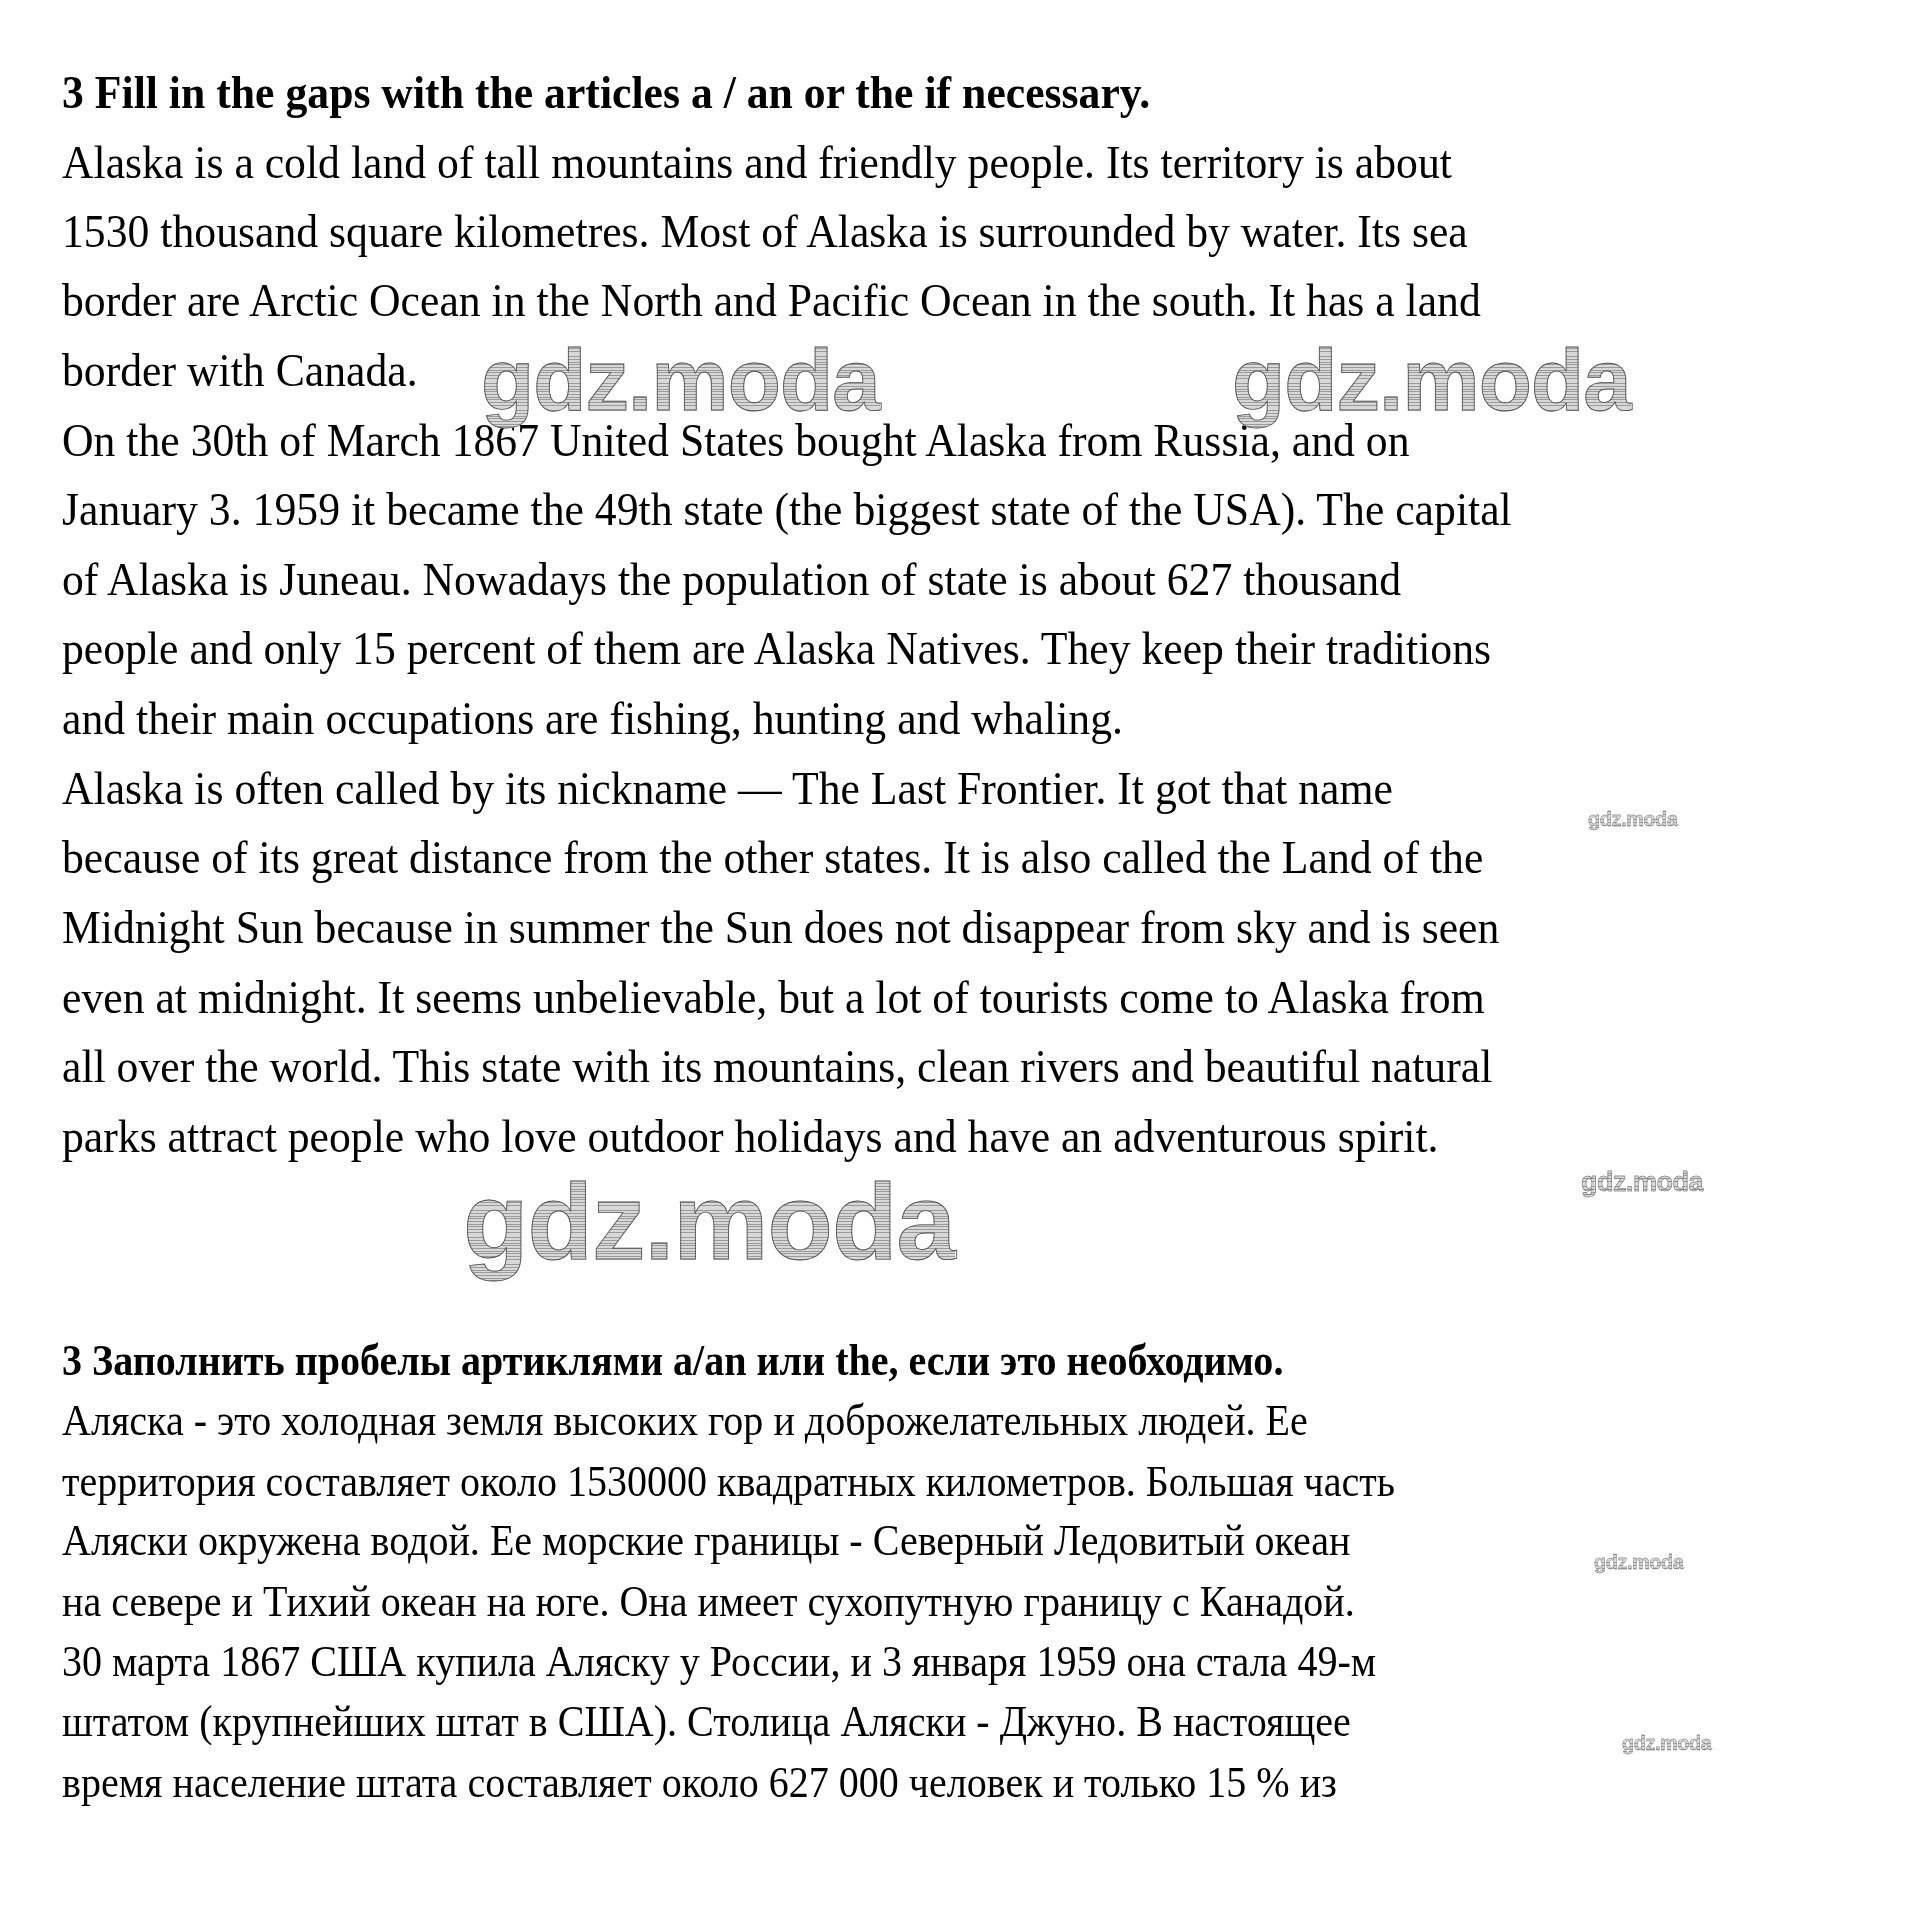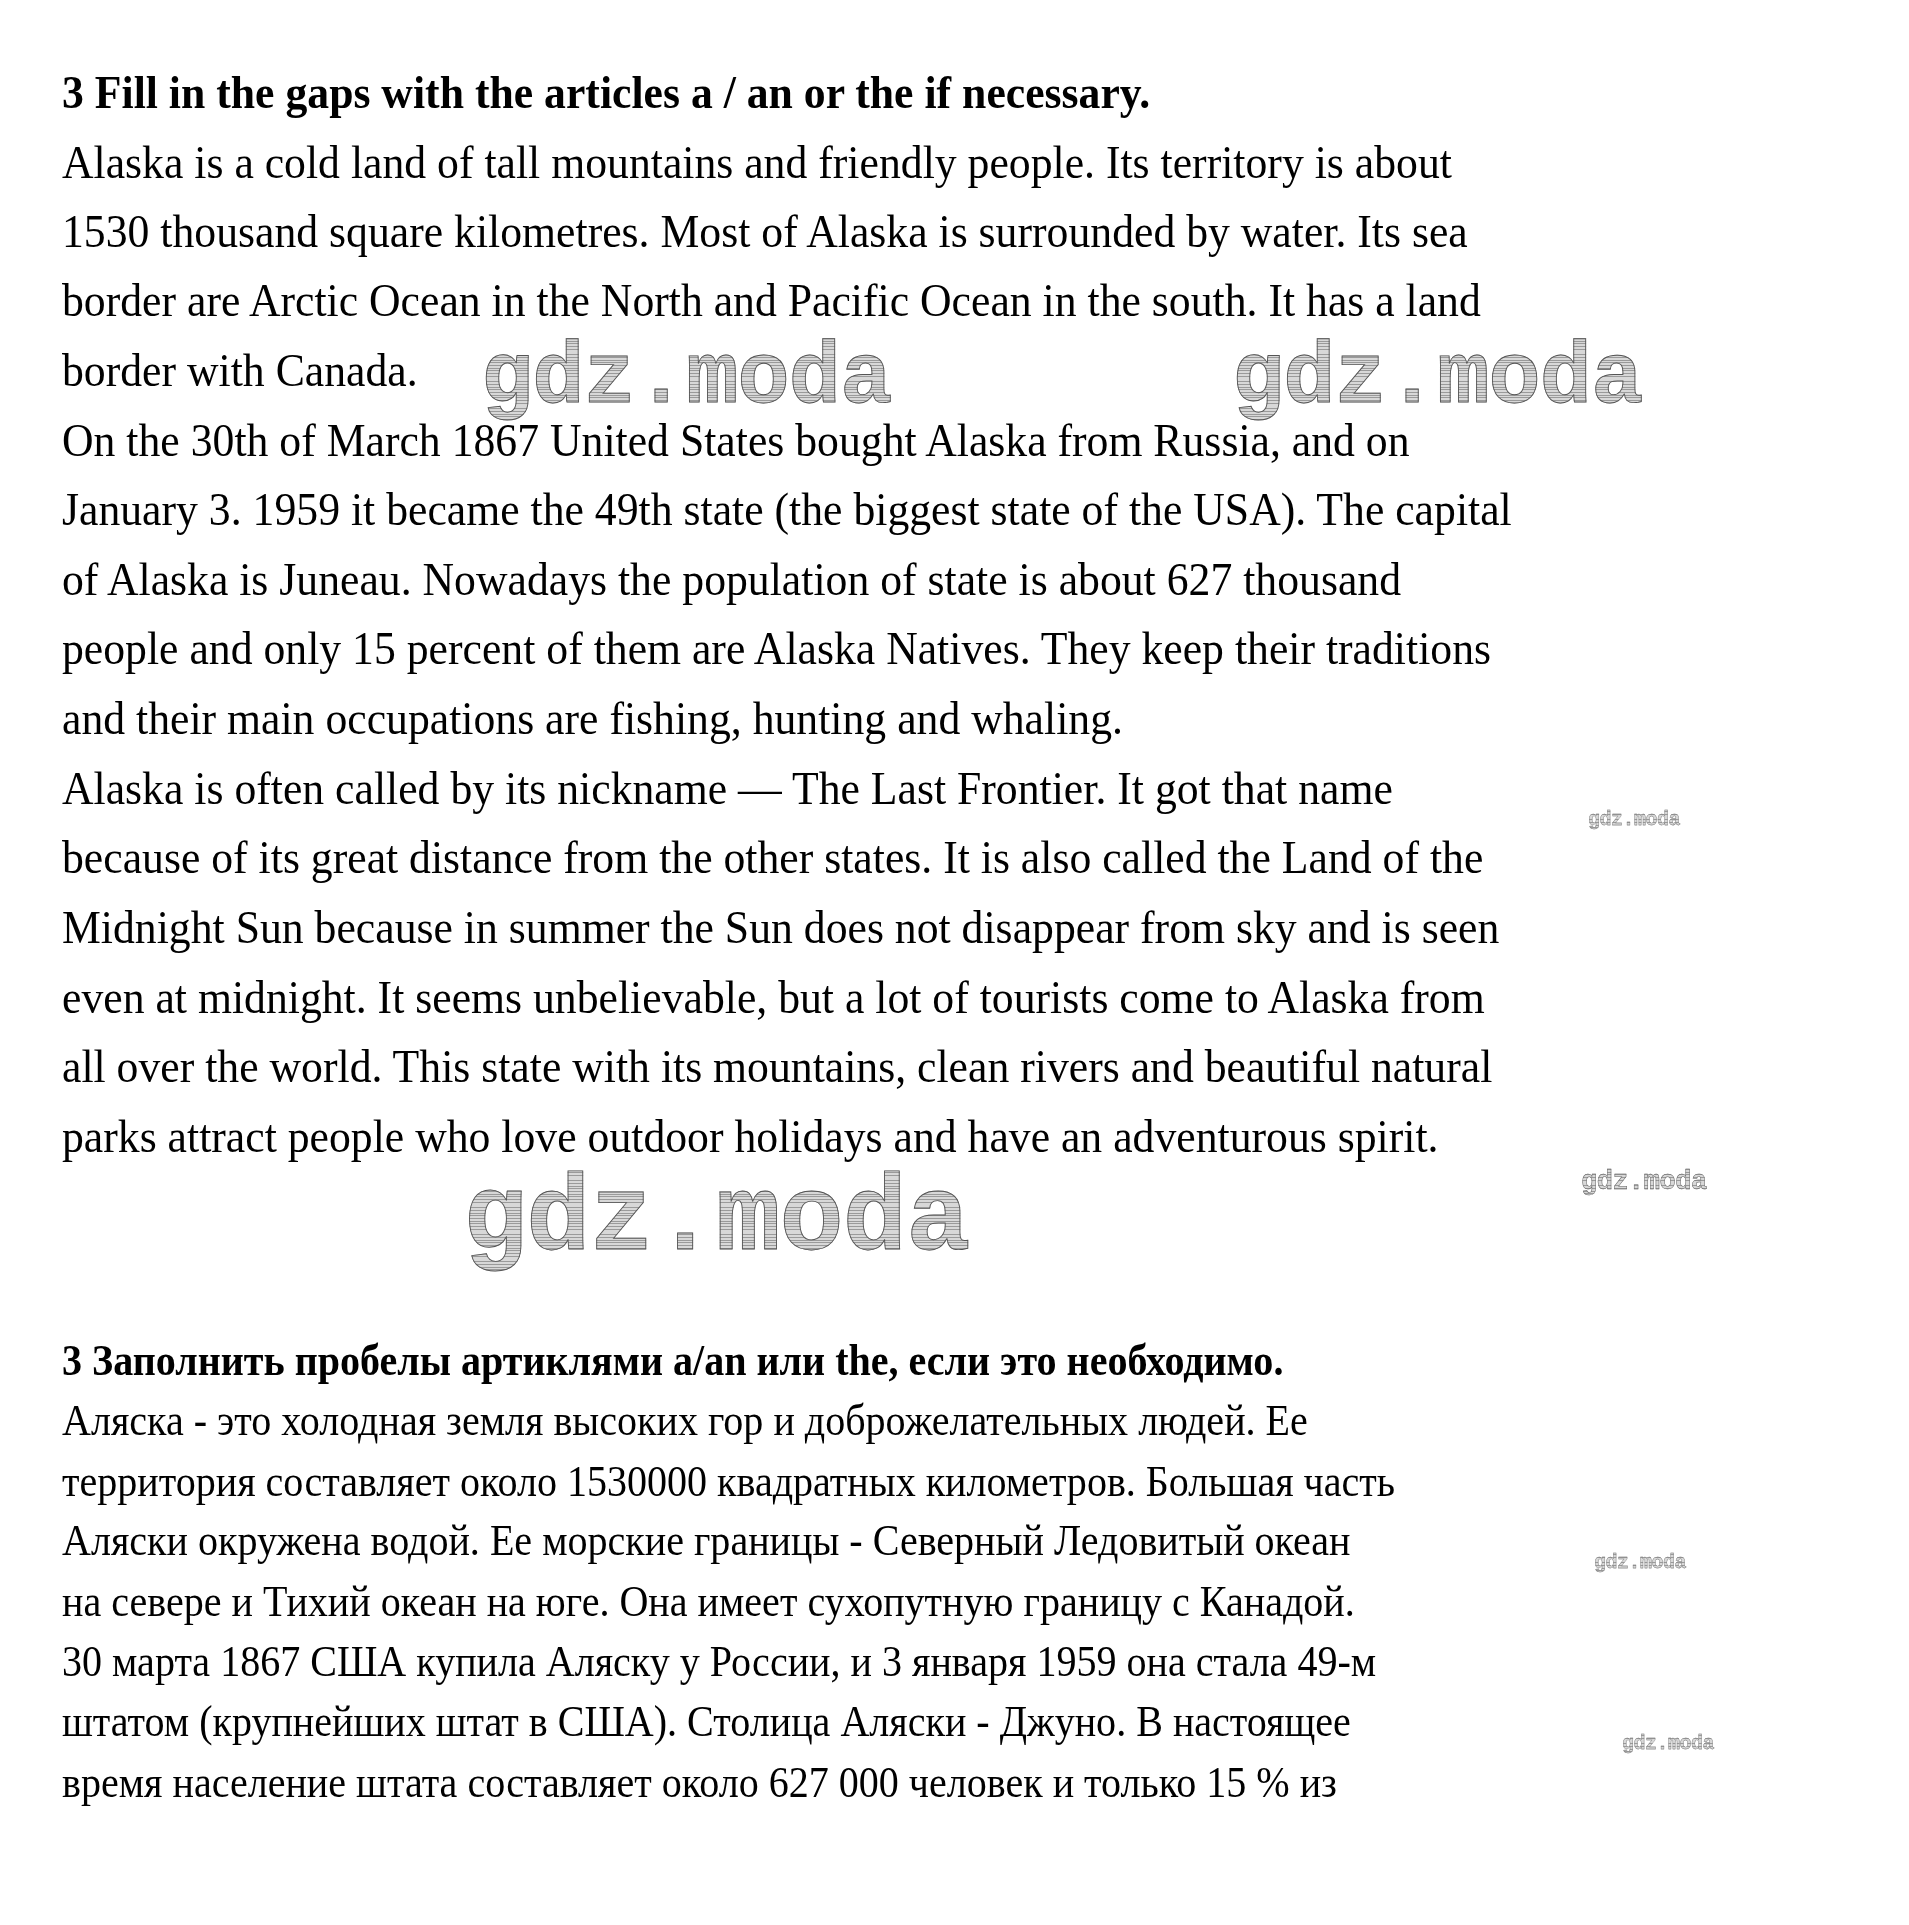--- a/index.html
+++ b/index.html
@@ -4,21 +4,21 @@
 <style>
   html, body { margin: 0; padding: 0; background: #ffffff; }
   body { width: 1910px; height: 1926px; position: relative; overflow: hidden;
          font-family: "Liberation Serif", "DejaVu Serif", serif; color: #000; }
   .line { position: absolute; left: 62px; white-space: nowrap; }
   .en { font-size: 47px; line-height: 54px; transform: scaleX(0.93); transform-origin: left center; }
   .en.title { font-weight: bold; }
   .ru { font-size: 44px; line-height: 51px; transform: scaleX(0.91); transform-origin: left center; }
   .ru.title { font-weight: bold; }
   .wm { position: absolute; white-space: nowrap; color: #8c8c8c;
-        font-family: Liberation Mono, monospace; font-weight: bold;
+        font-family: Liberation Sans, sans-serif; font-weight: bold;
         -webkit-text-stroke: 0.9px #555; letter-spacing: -0.9px;
         background: repeating-linear-gradient(0deg, #9a9a9a 0px, #9a9a9a 0.9px, #d8d8d8 0.9px, #d8d8d8 2.7px);
         -webkit-background-clip: text; background-clip: text; -webkit-text-fill-color: transparent; }
   .wm.large { font-size: 87px; }
   .wm.xl { font-size: 107px; }
   .wm.small { font-size: 27px; -webkit-text-stroke: 0.5px #666; letter-spacing: -0.5px; }
   .wm.tiny { font-size: 20px; -webkit-text-stroke: 0.4px #777; letter-spacing: -0.5px; }
 </style>
 </head>
 <body>

